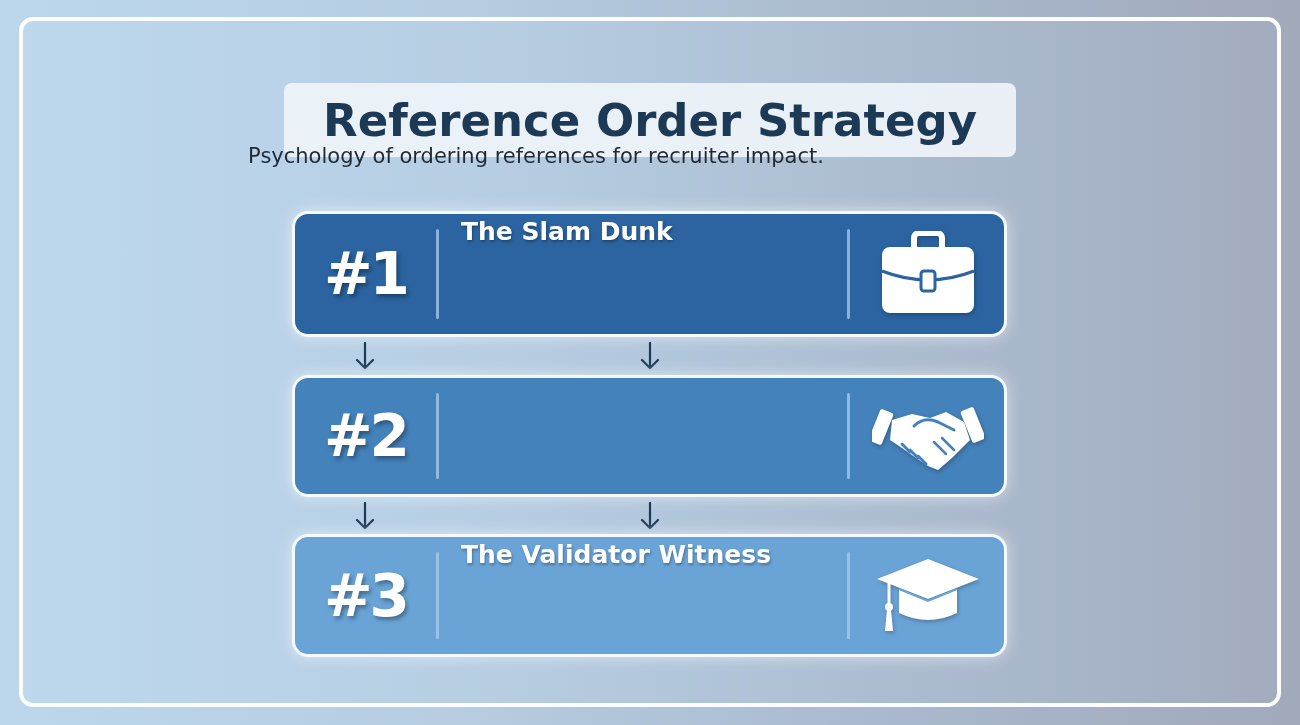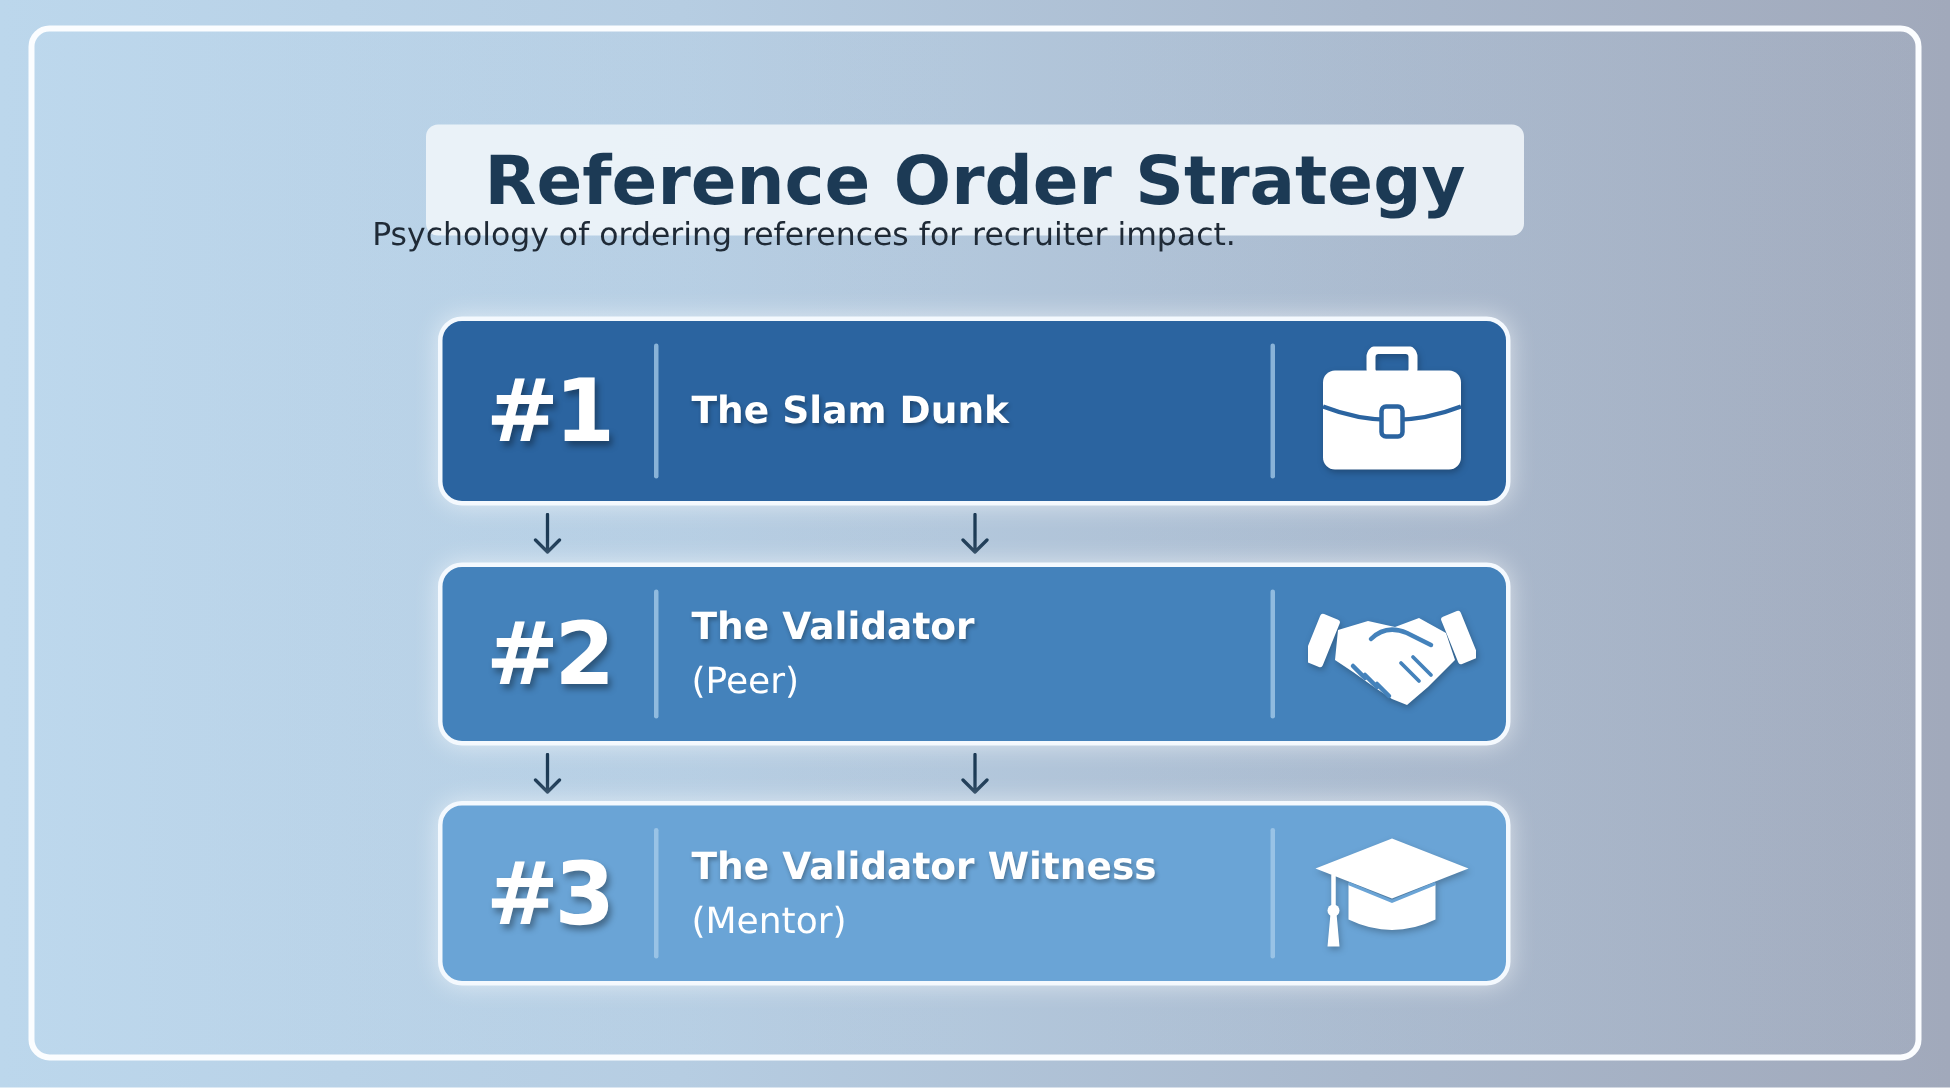--- a/index.html
+++ b/index.html
@@ -71,21 +71,21 @@
       top: 15px; bottom: 15px;
       width: 3px;
       background: rgba(170,205,235,0.75);
       border-radius: 2px;
     }
     .divider.d1 { left: 141px; }
     .divider.d2 { left: 552px; }
     .text-block {
       position: absolute;
       left: 166px; top: 0; bottom: 0;
-      display: flex; flex-direction: column; justify-content: center;
+      display: flex; flex-direction: row; justify-content: center;
       color: #ffffff;
     }
     .label {
       font-family: "DejaVu Sans", sans-serif;
       font-weight: bold;
       font-size: 25px;
       line-height: 36px;
       text-shadow: 1px 2px 3px rgba(0,0,0,0.3);
       white-space: nowrap;
     }
@@ -136,24 +136,20 @@
 <svg class="arrow" style="left:355px; top:342px;" viewBox="0 0 20 28">
   <path d="M10 1 V26 M2 18 L10 26 L18 18" fill="none" stroke="#1c3a55" stroke-width="2.2" stroke-linecap="round" stroke-linejoin="round"></path>
 </svg>
 <svg class="arrow" style="left:640px; top:342px;" viewBox="0 0 20 28">
   <path d="M10 1 V26 M2 18 L10 26 L18 18" fill="none" stroke="#1c3a55" stroke-width="2.2" stroke-linecap="round" stroke-linejoin="round"></path>
 </svg>
 
 <div class="card c2">
   <div class="rank">#2</div>
   <div class="divider d1"></div>
-  <div class="text-block">
-    <div class="label">The Validator</div>
-    <div class="sublabel">(Peer)</div>
-  </div>
   <div class="divider d2"></div>
   <div class="icon">
     <svg width="112" height="72" viewBox="0 0 112 72">
 
       <rect x="2" y="10" width="14" height="34" rx="2" transform="rotate(22 9 27)" fill="#ffffff"></rect>
 
       <rect x="94" y="8" width="14" height="34" rx="2" transform="rotate(-22 101 25)" fill="#ffffff"></rect>
 
       <path d="M20 20 L40 14 L58 18 L74 12 L92 22 L98 40 L80 58 L66 70 L56 66 L44 58 L30 48 L18 40 Z" fill="#ffffff"></path>
 
@@ -170,21 +166,20 @@
 </svg>
 <svg class="arrow" style="left:640px; top:502px;" viewBox="0 0 20 28">
   <path d="M10 1 V26 M2 18 L10 26 L18 18" fill="none" stroke="#1c3a55" stroke-width="2.2" stroke-linecap="round" stroke-linejoin="round"></path>
 </svg>
 
 <div class="card c3">
   <div class="rank">#3</div>
   <div class="divider d1"></div>
   <div class="text-block">
     <div class="label">The Validator Witness</div>
-    <div class="sublabel">(Mentor)</div>
   </div>
   <div class="divider d2"></div>
   <div class="icon">
     <svg width="106" height="78" viewBox="0 0 106 78">
 
       <path d="M53 2 L104 22 L53 42 L2 22 Z" fill="#ffffff"></path>
 
       <path d="M24 32 L53 44 L82 32 L82 56 Q53 70 24 56 Z" fill="#ffffff"></path>
       <path d="M24 32 L53 44 L82 32" fill="none" stroke="#6aa4d6" stroke-width="2"></path>
 

